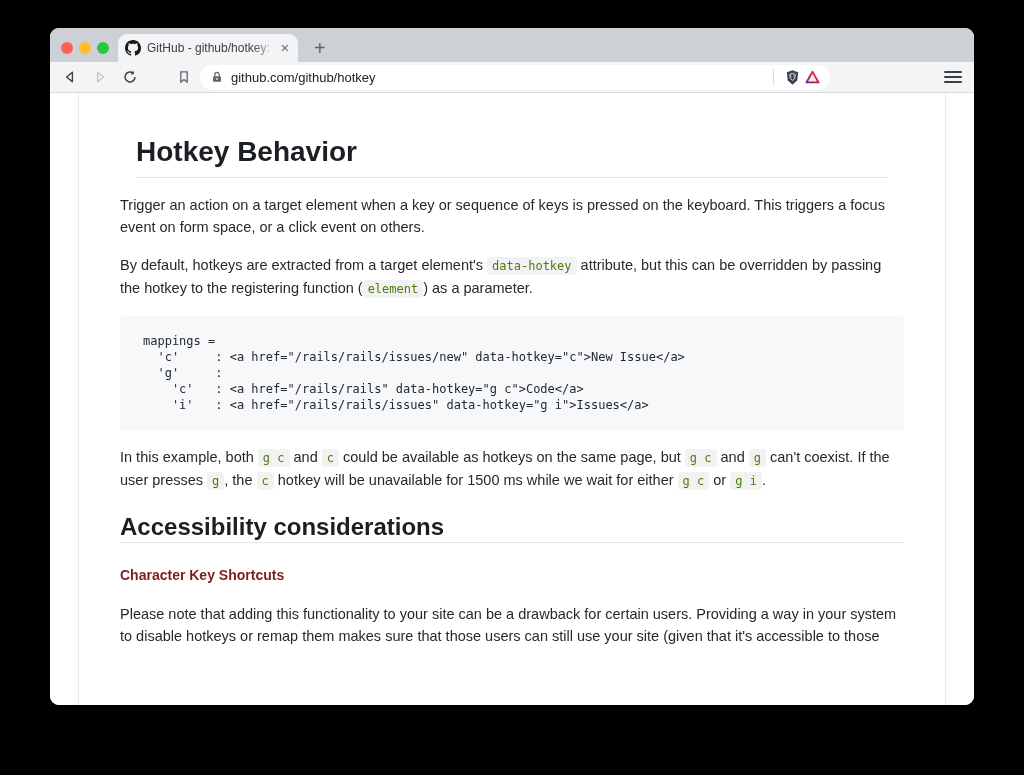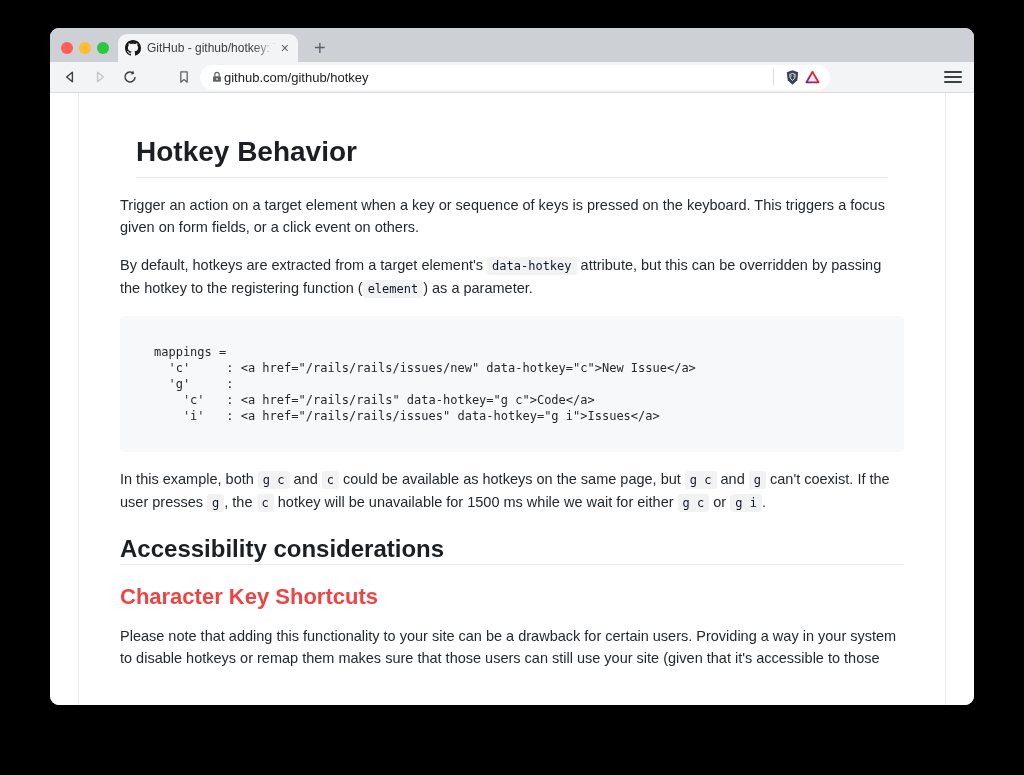--- a/index.html
+++ b/index.html
@@ -47,57 +47,57 @@
   .tool-btn{
     width:24px;height:24px;display:flex;align-items:center;justify-content:center;
     flex:0 0 24px;
   }
   .gap-sm{margin-left:6px;}
   .gap-lg{margin-left:30px;}
   .urlbar{
     margin-left:4px;width:630px;height:25px;background:#fff;border-radius:13px;
     display:flex;align-items:center;padding:0 8px 0 10px;box-sizing:border-box;
   }
-  .url-text{font-size:13px;color:#202124;flex:1;white-space:nowrap;}
+  .url-text{font-size:13px;color:#202124;margin-left:7px;flex:1;white-space:nowrap;}
   .urlbar-divider{width:1px;height:16px;background:#dadce0;margin:0 8px;}
   .urlbar-icon{width:20px;height:20px;display:flex;align-items:center;justify-content:center;}
   .menu-btn{margin-left:auto;width:18px;height:24px;display:flex;flex-direction:column;justify-content:center;gap:3px;}
   .menu-bar{height:1.8px;background:#3c4043;border-radius:1px;}
   
   .content{height:612px;background:#fff;overflow:hidden;}
   .readme{
     margin:0 28px;border-left:1px solid #e8eaec;border-right:1px solid #e8eaec;
     padding:26px 41px 40px 41px;min-height:100%;box-sizing:border-box;
     color:#24292e;
   }
   .readme h1{
     font-size:28px;line-height:34px;font-weight:700;margin:16px;
     padding-bottom:8px;border-bottom:1px solid #e7e9eb;color:#1b1f23;
   }
   .readme h2{
     font-size:24px;line-height:30px;font-weight:700;margin:20px 0 0 0;
     border-bottom:1px solid #e7e9eb;color:#1b1f23;
   }
   .readme h3{
-    font-size:22px;line-height:24px;font-weight:700;margin:20px 0 0 0;color:#ef4444;
+    font-size:14px;line-height:24px;font-weight:700;margin:20px 0 0 0;color:#7f1d1d;
   }
   .readme p{
     font-size:14.5px;line-height:22px;margin:16px 0 0 0;color:#24292e;
   }
   code.ic{
     font-family:"DejaVu Sans Mono","Liberation Mono",monospace;
     font-size:12px;background:rgba(27,31,35,.06);padding:2px 5px;
-    border-radius:3px;color:#0f172a;text-align:center;
+    border-radius:3px;color:#4d7c0f;text-align:center;
   }
   .codeblock{
     margin:16px 0 0 0;background:#f6f8fa;border-radius:4px;
     padding:12px 18px;overflow:hidden;
   }
   .codeblock pre{
-    margin:16px;font-family:"DejaVu Sans Mono","Liberation Mono",monospace;
+    margin:5px;font-family:"DejaVu Sans Mono","Liberation Mono",monospace;
     font-size:12px;line-height:16px;color:#24292e;white-space:pre;
   }
   svg{display:block;}
 </style>
 </head>
 <body>
 
 <div class="window">
 
   <div class="tabstrip">
@@ -182,21 +182,21 @@
     <div class="menu-btn">
       <span style="display:contents">
         <span class="menu-bar"></span><span class="menu-bar"></span><span class="menu-bar"></span>
       </span>
     </div>
   </div>
 
   <div class="content">
     <div class="readme">
       <h1>Hotkey Behavior</h1>
-      <p>Trigger an action on a target element when a key or sequence of keys is pressed on the keyboard. This triggers a focus given on form fields, or a click event on others.</p>
+      <p>Trigger an action on a target element when a key or sequence of keys is pressed on the keyboard. This triggers a focus event on form space, or a click event on others.</p>
       <p>By default, hotkeys are extracted from a target element's <code class="ic">data-hotkey</code> attribute, but this can be overridden by passing the hotkey to the registering function (<code class="ic">element</code>) as a parameter.</p>
       <div class="codeblock">
         <pre>mappings =
   'c'     : &lt;a href="/rails/rails/issues/new" data-hotkey="c"&gt;New Issue&lt;/a&gt;
   'g'     :
     'c'   : &lt;a href="/rails/rails" data-hotkey="g c"&gt;Code&lt;/a&gt;
     'i'   : &lt;a href="/rails/rails/issues" data-hotkey="g i"&gt;Issues&lt;/a&gt;</pre>
       </div>
       <p>In this example, both <code class="ic">g c</code> and <code class="ic">c</code> could be available as hotkeys on the same page, but <code class="ic">g c</code> and <code class="ic">g</code> can't coexist. If the user presses <code class="ic">g</code>, the <code class="ic">c</code> hotkey will be unavailable for 1500 ms while we wait for either <code class="ic">g c</code> or <code class="ic">g i</code>.</p>
       <h2>Accessibility considerations</h2>

